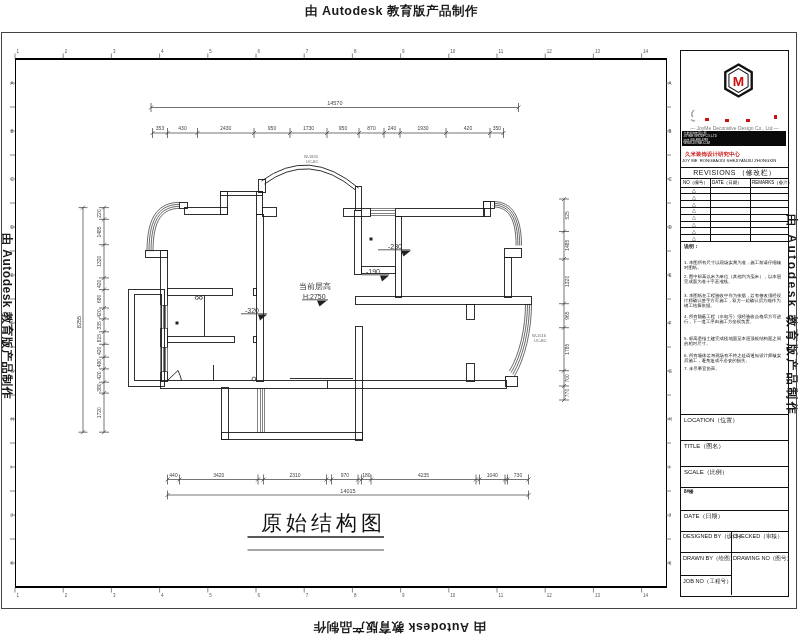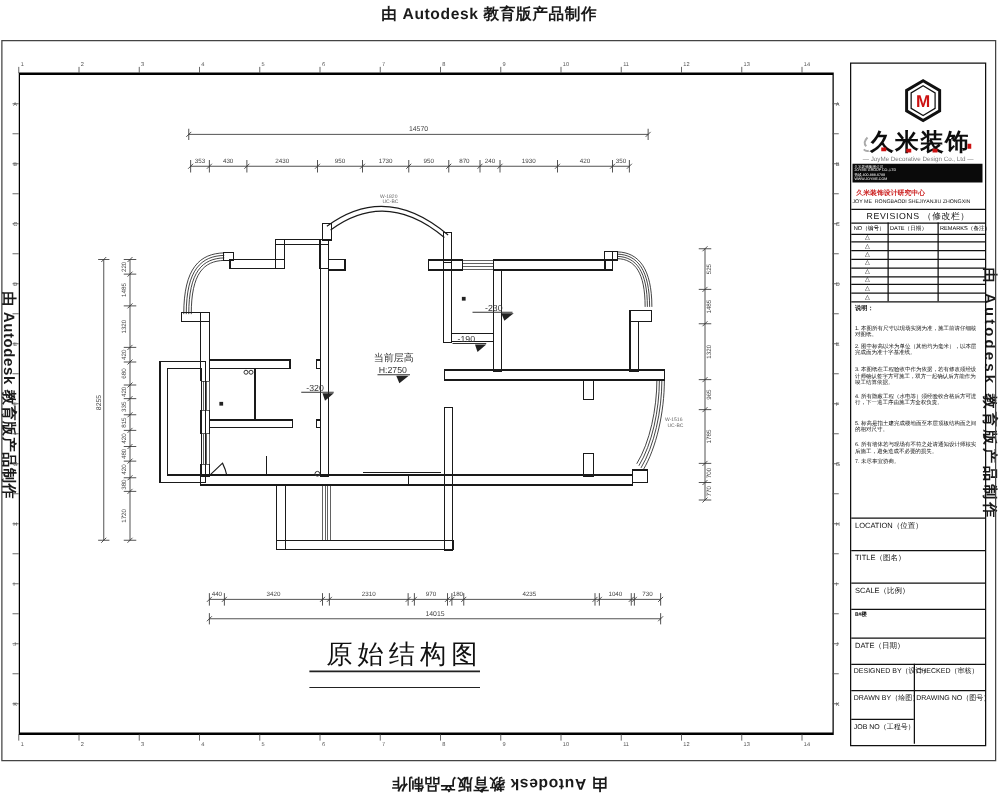--- a/index.html
+++ b/index.html
@@ -395,21 +395,20 @@
 <polygon points="17,1.5 31.5,10 31.5,28 17,36.5 2.5,28 2.5,10" fill="none" stroke="#111" stroke-width="2.6"></polygon>
 <polygon points="17,6 27.5,12.2 27.5,25.8 17,32 6.5,25.8 6.5,12.2" fill="none" stroke="#111" stroke-width="1.1"></polygon>
 <text x="17" y="25" text-anchor="middle" font-size="15px" font-weight="bold" fill="#cc1111" font-family="Liberation Sans,sans-serif">M</text>
 </svg>
 
 <svg class="abs" style="left:7px;top:58px;" width="10" height="14" viewBox="0 0 10 14">
 <path d="M6,1 Q2,5 5,8" stroke="#aaa" stroke-width="1.6" fill="none"></path>
 <path d="M3,10.5 Q5,12.5 7,11.5" stroke="#aaa" stroke-width="1.6" fill="none"></path>
 </svg>
 
-<div class="abs" style="left:15px;top:50px;font-size:19px;font-weight:bold;color:#0d0d0d;letter-spacing:1px;white-space:nowrap;">久米装饰</div>
 
 <div class="abs" style="left:24px;top:67px;width:4px;height:3px;background:#cc1111;"></div>
 <div class="abs" style="left:44px;top:68px;width:4px;height:3px;background:#cc1111;"></div>
 <div class="abs" style="left:65px;top:68px;width:4px;height:3px;background:#cc1111;"></div>
 <div class="abs" style="left:93px;top:64px;width:3px;height:4px;background:#cc1111;"></div>
 
 <div class="abs" style="left:0;top:73.5px;width:100%;font-size:5px;color:#777;text-align:center;white-space:nowrap;">— JoyMe Decorative Design Co., Ltd —</div>
 
 <div class="abs" style="left:0.5px;top:80px;width:104px;height:14.5px;background:#0a0a0a;overflow:hidden;">
 <div style="color:#fff;font-size:2.9px;line-height:3.5px;padding:0.5px 0 0 2px;width:40px;white-space:nowrap;">久米装饰集团公司<br>JOYME GROUP CO.,LTD<br>热线 400-888-6789<br>WWW.JOYME.COM</div>

